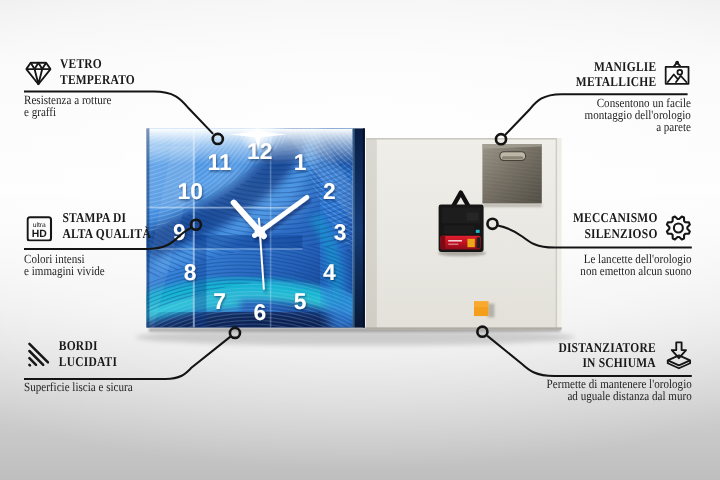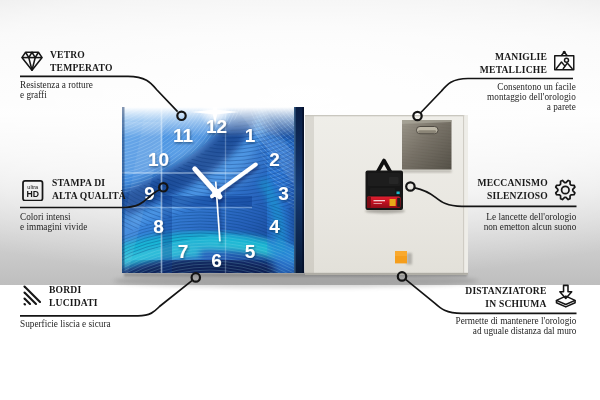--- a/index.html
+++ b/index.html
@@ -1,17 +1,17 @@
 <!DOCTYPE html>
 <html><head>
 <meta charset="utf-8">
 <style>
   html,body{margin:0;padding:0;}
   body{width:600px;height:400px;overflow:hidden;font-family:"Liberation Serif",serif;}
-  .stage{position:relative;width:600px;height:285px;
+  .stage{position:relative;width:600px;height:400px;
     background:
       radial-gradient(ellipse 160% 110% at 50% 32%, rgba(255,255,255,.95) 0%, rgba(255,255,255,.6) 36%, rgba(255,255,255,0) 60%),
       linear-gradient(180deg,#e5e5e5 0%,#f3f3f3 13%,#fbfbfb 40%,#e5e5e5 66%,#d2d2d2 82%,#bebebe 100%);
   }
   svg.layer{position:absolute;left:0;top:0;width:600px;height:400px;display:block;}
   .abs{position:absolute;}
   .co-title{font-weight:bold;font-size:11.3px;line-height:13px;letter-spacing:.2px;color:#191919;transform:scaleX(.85);white-space:nowrap;}
   .co-sub{font-size:10.5px;line-height:10.6px;color:#1f1f1f;transform:scaleX(.88);white-space:nowrap;}
   .l .co-title,.l .co-sub{transform-origin:left top;text-align:left;}
   .r .co-title,.r .co-sub{transform-origin:right top;text-align:right;}

